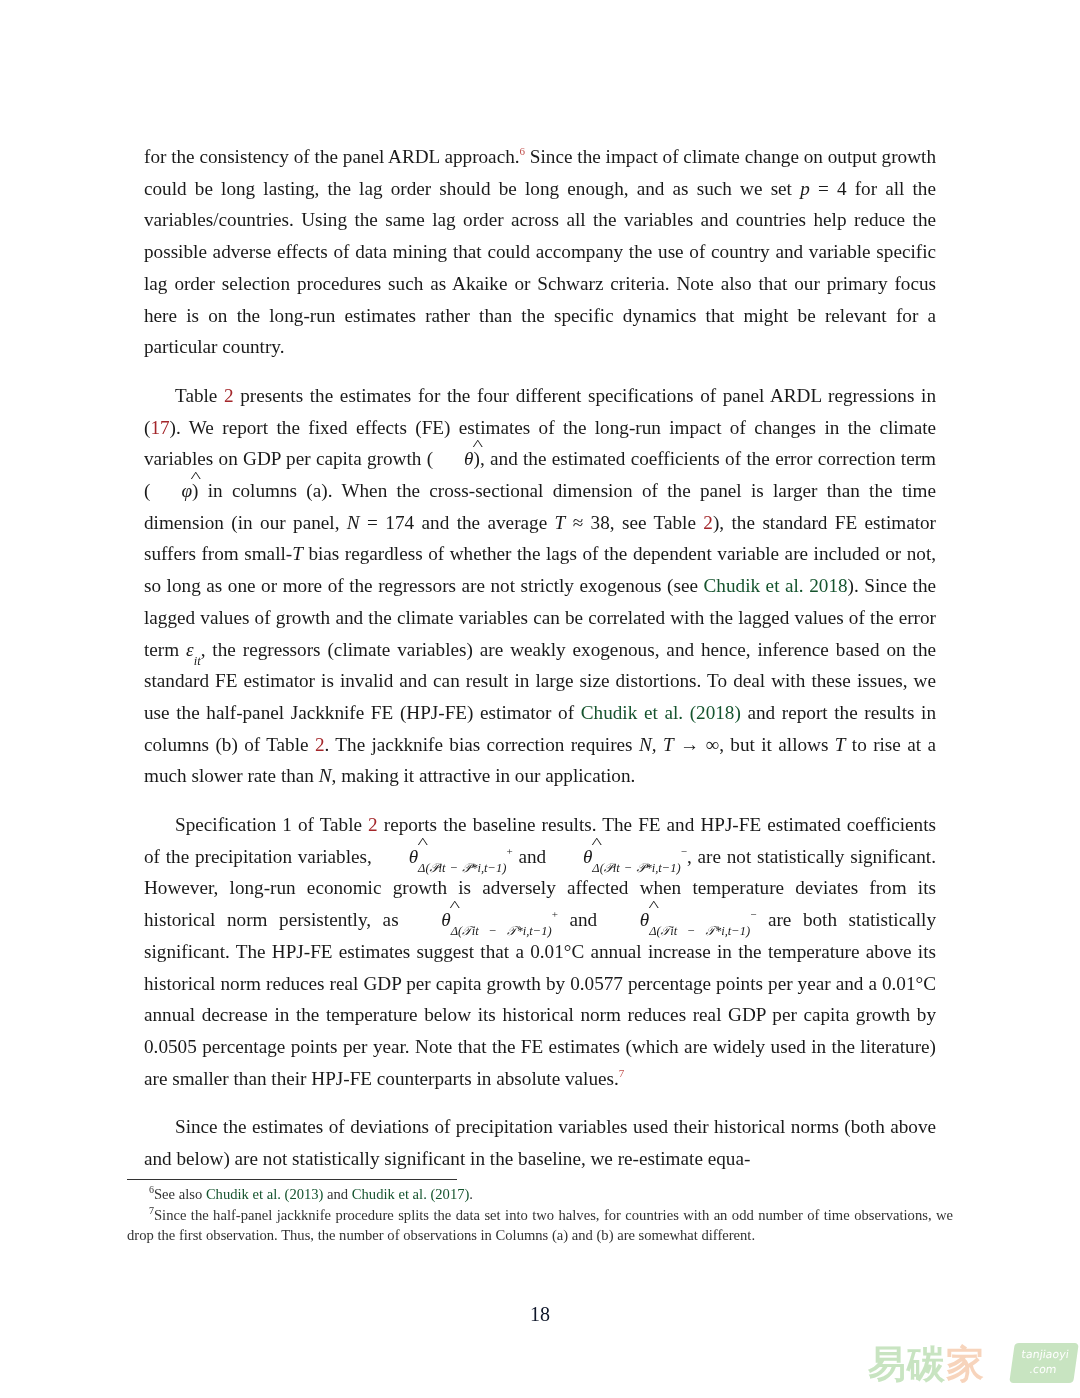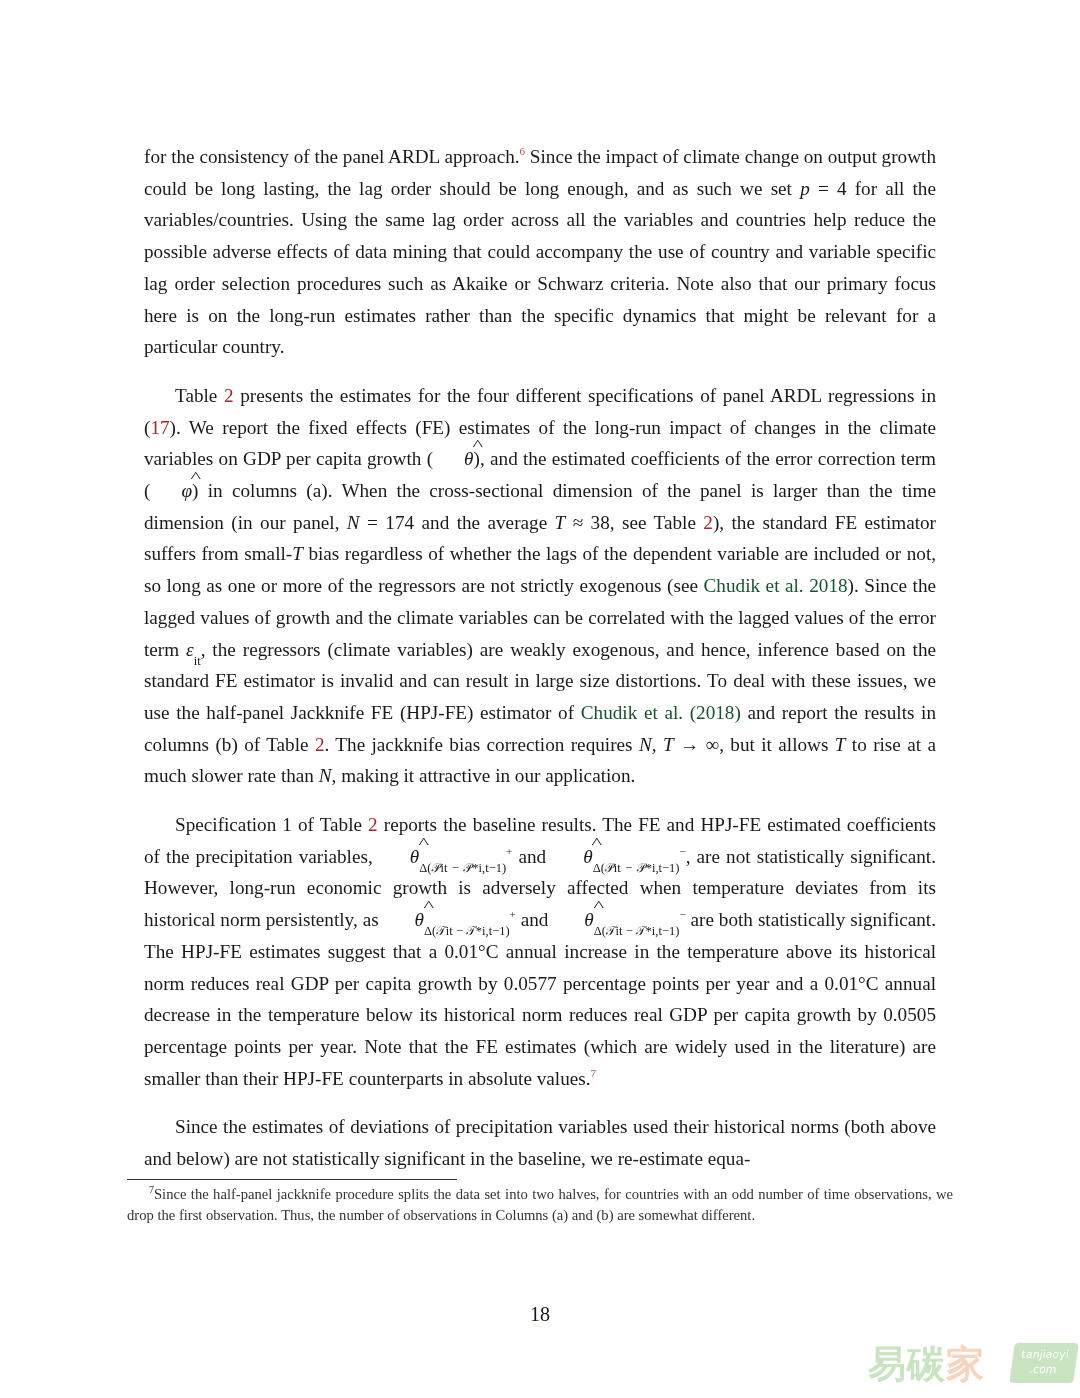--- a/index.html
+++ b/index.html
@@ -9,21 +9,21 @@
   .para { font-size: 19.2px; line-height: 31.7px; text-align: justify; margin: 17px; }
   .para.indent { text-indent: 31px; }
   .para + .para { margin-top: 0; }
   .ref-red { color: #a3262a; }
   .ref-blue { color: #14532d; }
   sup.fn { color: #c0504d; font-size: 11px; vertical-align: 8px; line-height: 0; }
   .math { font-style: italic; }
   .hat { position: relative; display: inline-block; font-style: italic; }
   .hat::before { content: "^"; position: absolute; left: 50%; transform: translateX(-50%) scaleX(1.6);
                  top: -13px; font-style: normal; font-size: 14px; }
-  .sub { font-size: 12.5px; vertical-align: -9px; line-height: 0; }
+  .sub { font-size: 12.5px; vertical-align: -9px; line-height: 0; font-style: italic; }
   .sup { font-size: 11px; vertical-align: 8px; line-height: 0; }
   .footrule { position: absolute; left: 127px; top: 1179px; width: 330px; height: 1px; background: #333; }
   .footnotes { position: absolute; left: 127px; top: 1184px; width: 826px; font-size: 14.6px; line-height: 20.5px;
                color: #333; text-align: justify; }
   .footnotes p { margin: 0; }
   .footnotes .fn-indent { text-indent: 22px; }
   .footnotes sup { font-size: 10px; vertical-align: 6px; line-height: 0; }
   .pagenum { position: absolute; left: 0; width: 1080px; top: 1303px; text-align: center; font-size: 20px; color: #0f172a; }
   .watermark { position: absolute; left: 868px; top: 1335px; width: 210px; height: 60px; opacity: 0.85; }
   .wm-cn { position: absolute; left: 0; top: 4px; font-family: "DejaVu Sans", sans-serif; font-size: 38px; font-weight: bold; letter-spacing: 1px; }
@@ -51,20 +51,21 @@
   </p>
 
   <p class="para indent">
     <span>Since the estimates of deviations of precipitation variables used their historical norms (both above and below) are not statistically significant in the baseline, we re-estimate equa-</span>
   </p>
 </div>
 
 <div class="footrule"></div>
 
 <div class="footnotes">
+  <p class="fn-indent"><sup>6</sup><span>See also </span><a class="ref-blue">Chudik et al. (2013)</a><span> and </span><a class="ref-blue">Chudik et al. (2017)</a><span>.</span></p>
   <p class="fn-indent"><sup>7</sup><span>Since the half-panel jackknife procedure splits the data set into two halves, for countries with an odd number of time observations, we drop the first observation. Thus, the number of observations in Columns (a) and (b) are somewhat different.</span></p>
 </div>
 
 <div class="pagenum">18</div>
 
 <div class="watermark">
   <div class="wm-cn">
     <span class="wm-c1">易</span><span class="wm-c2">碳</span><span class="wm-c3">家</span>
   </div>
   <div class="wm-box">

